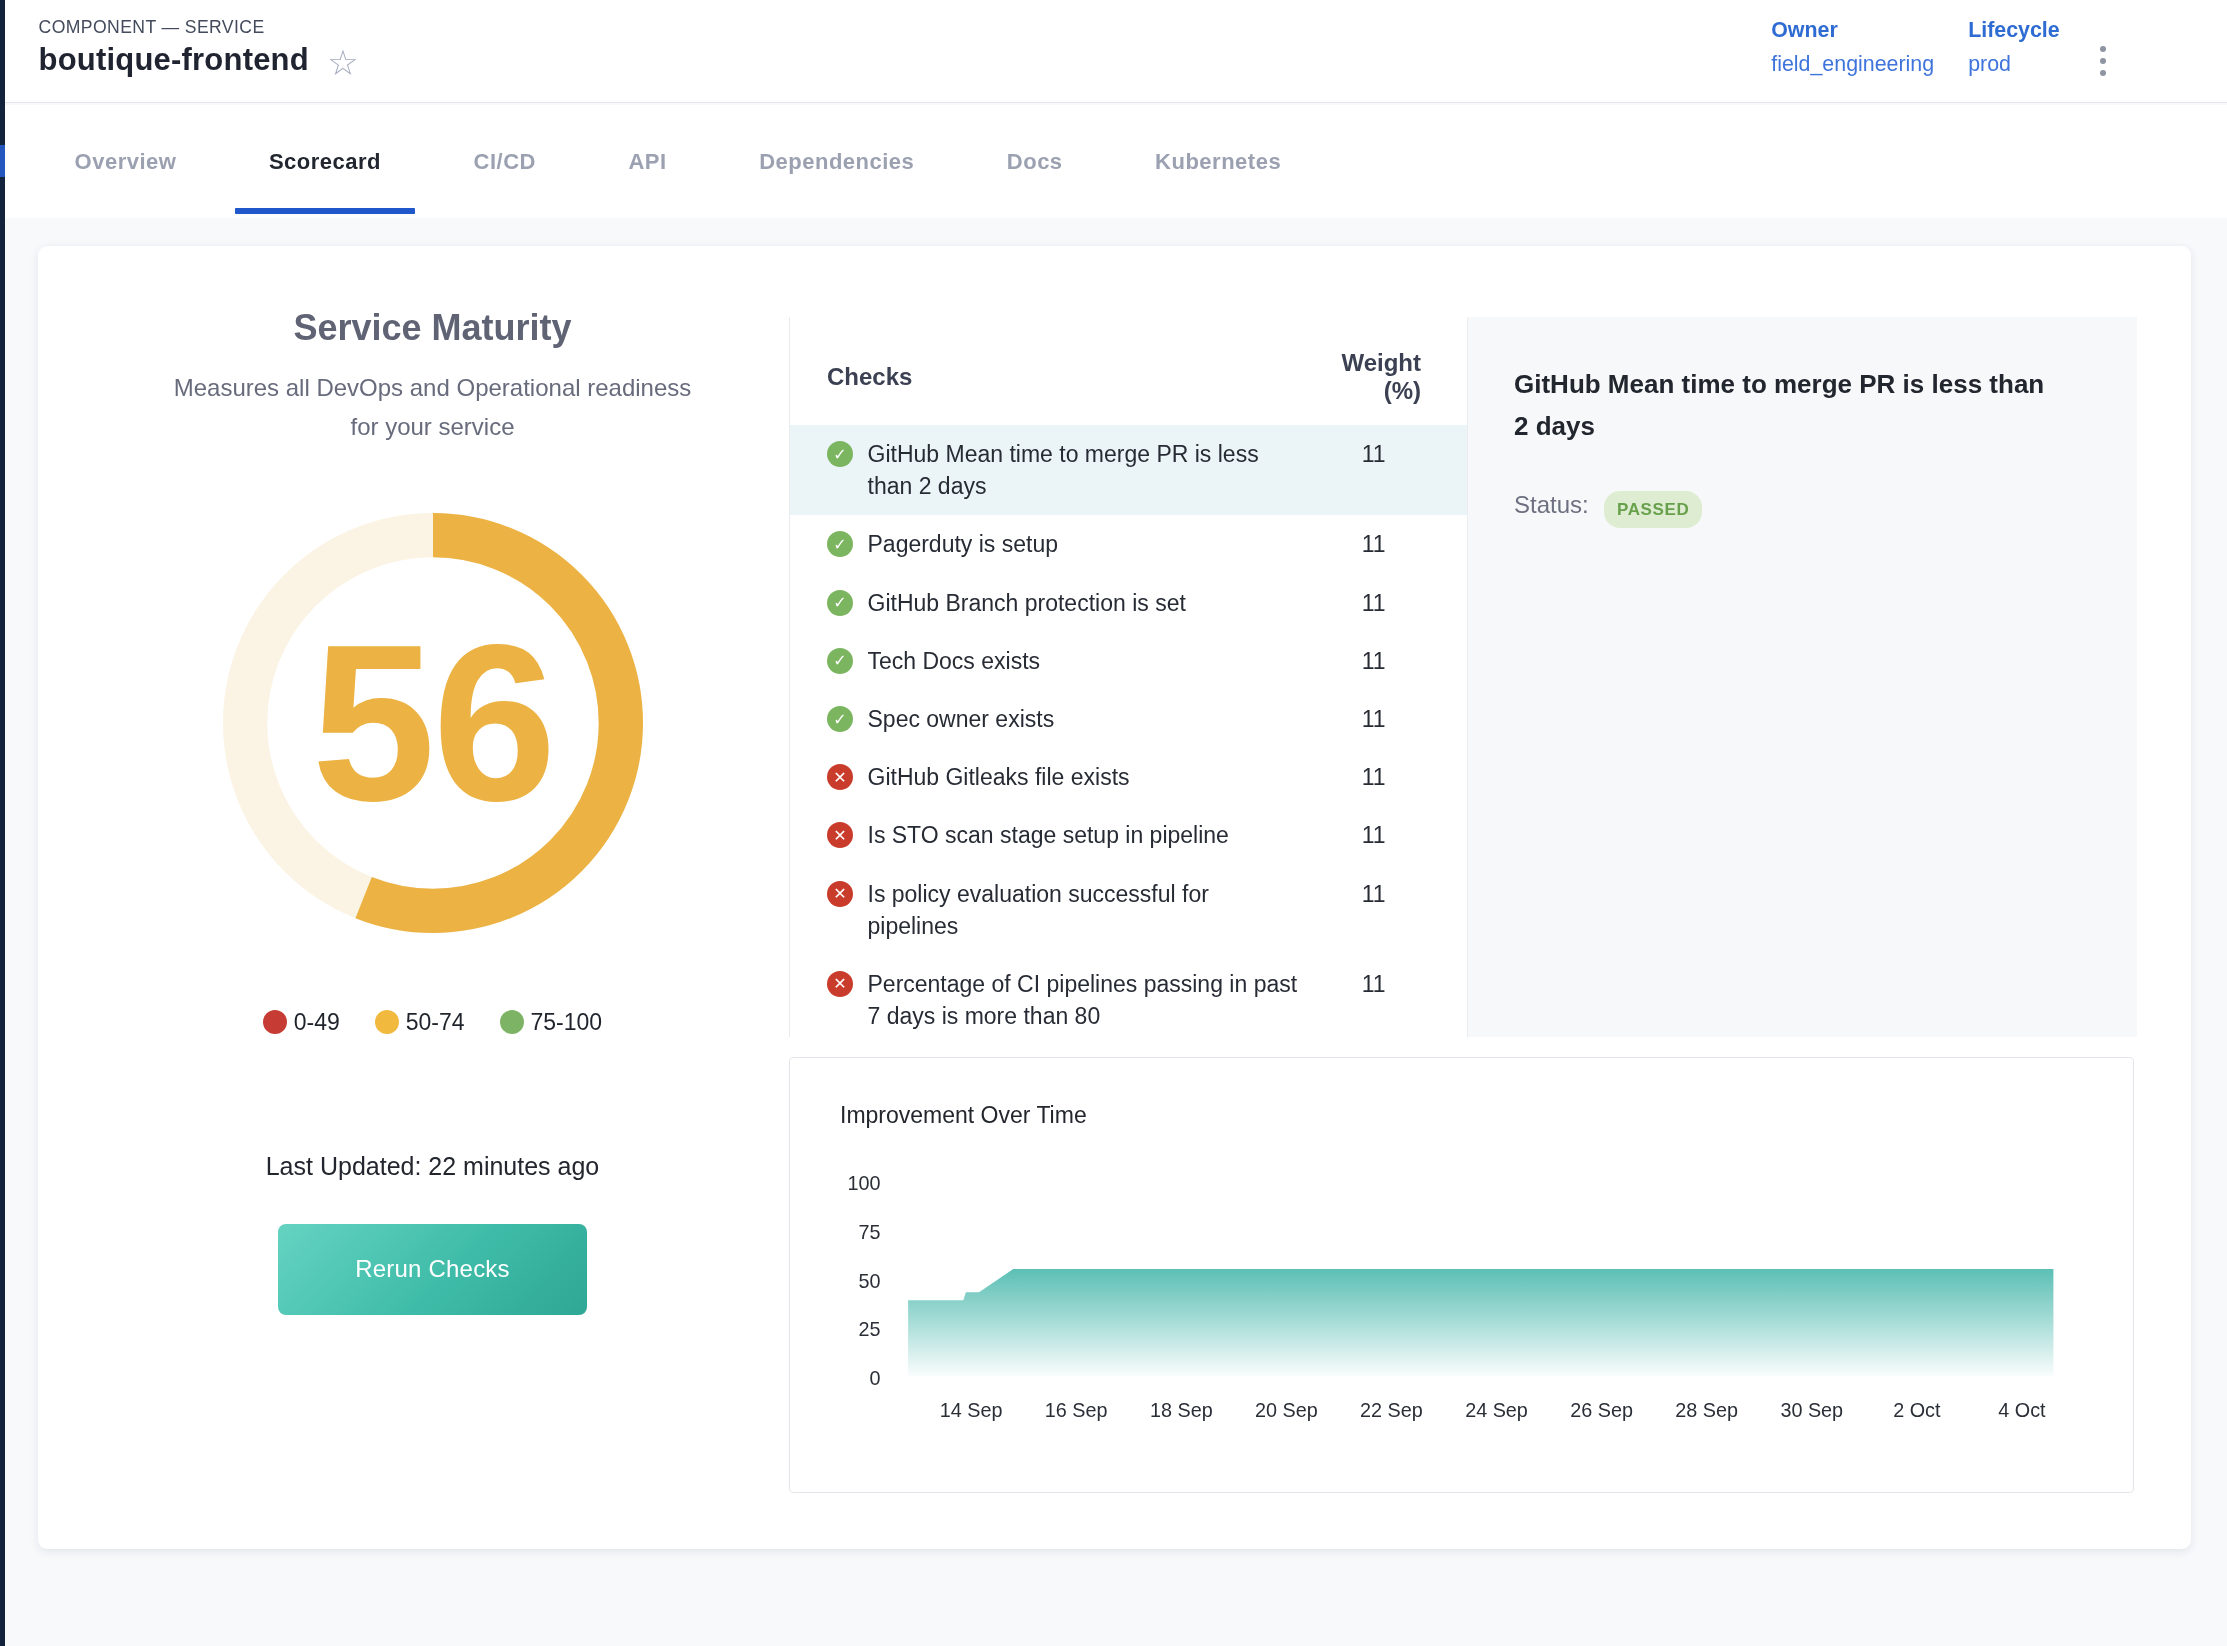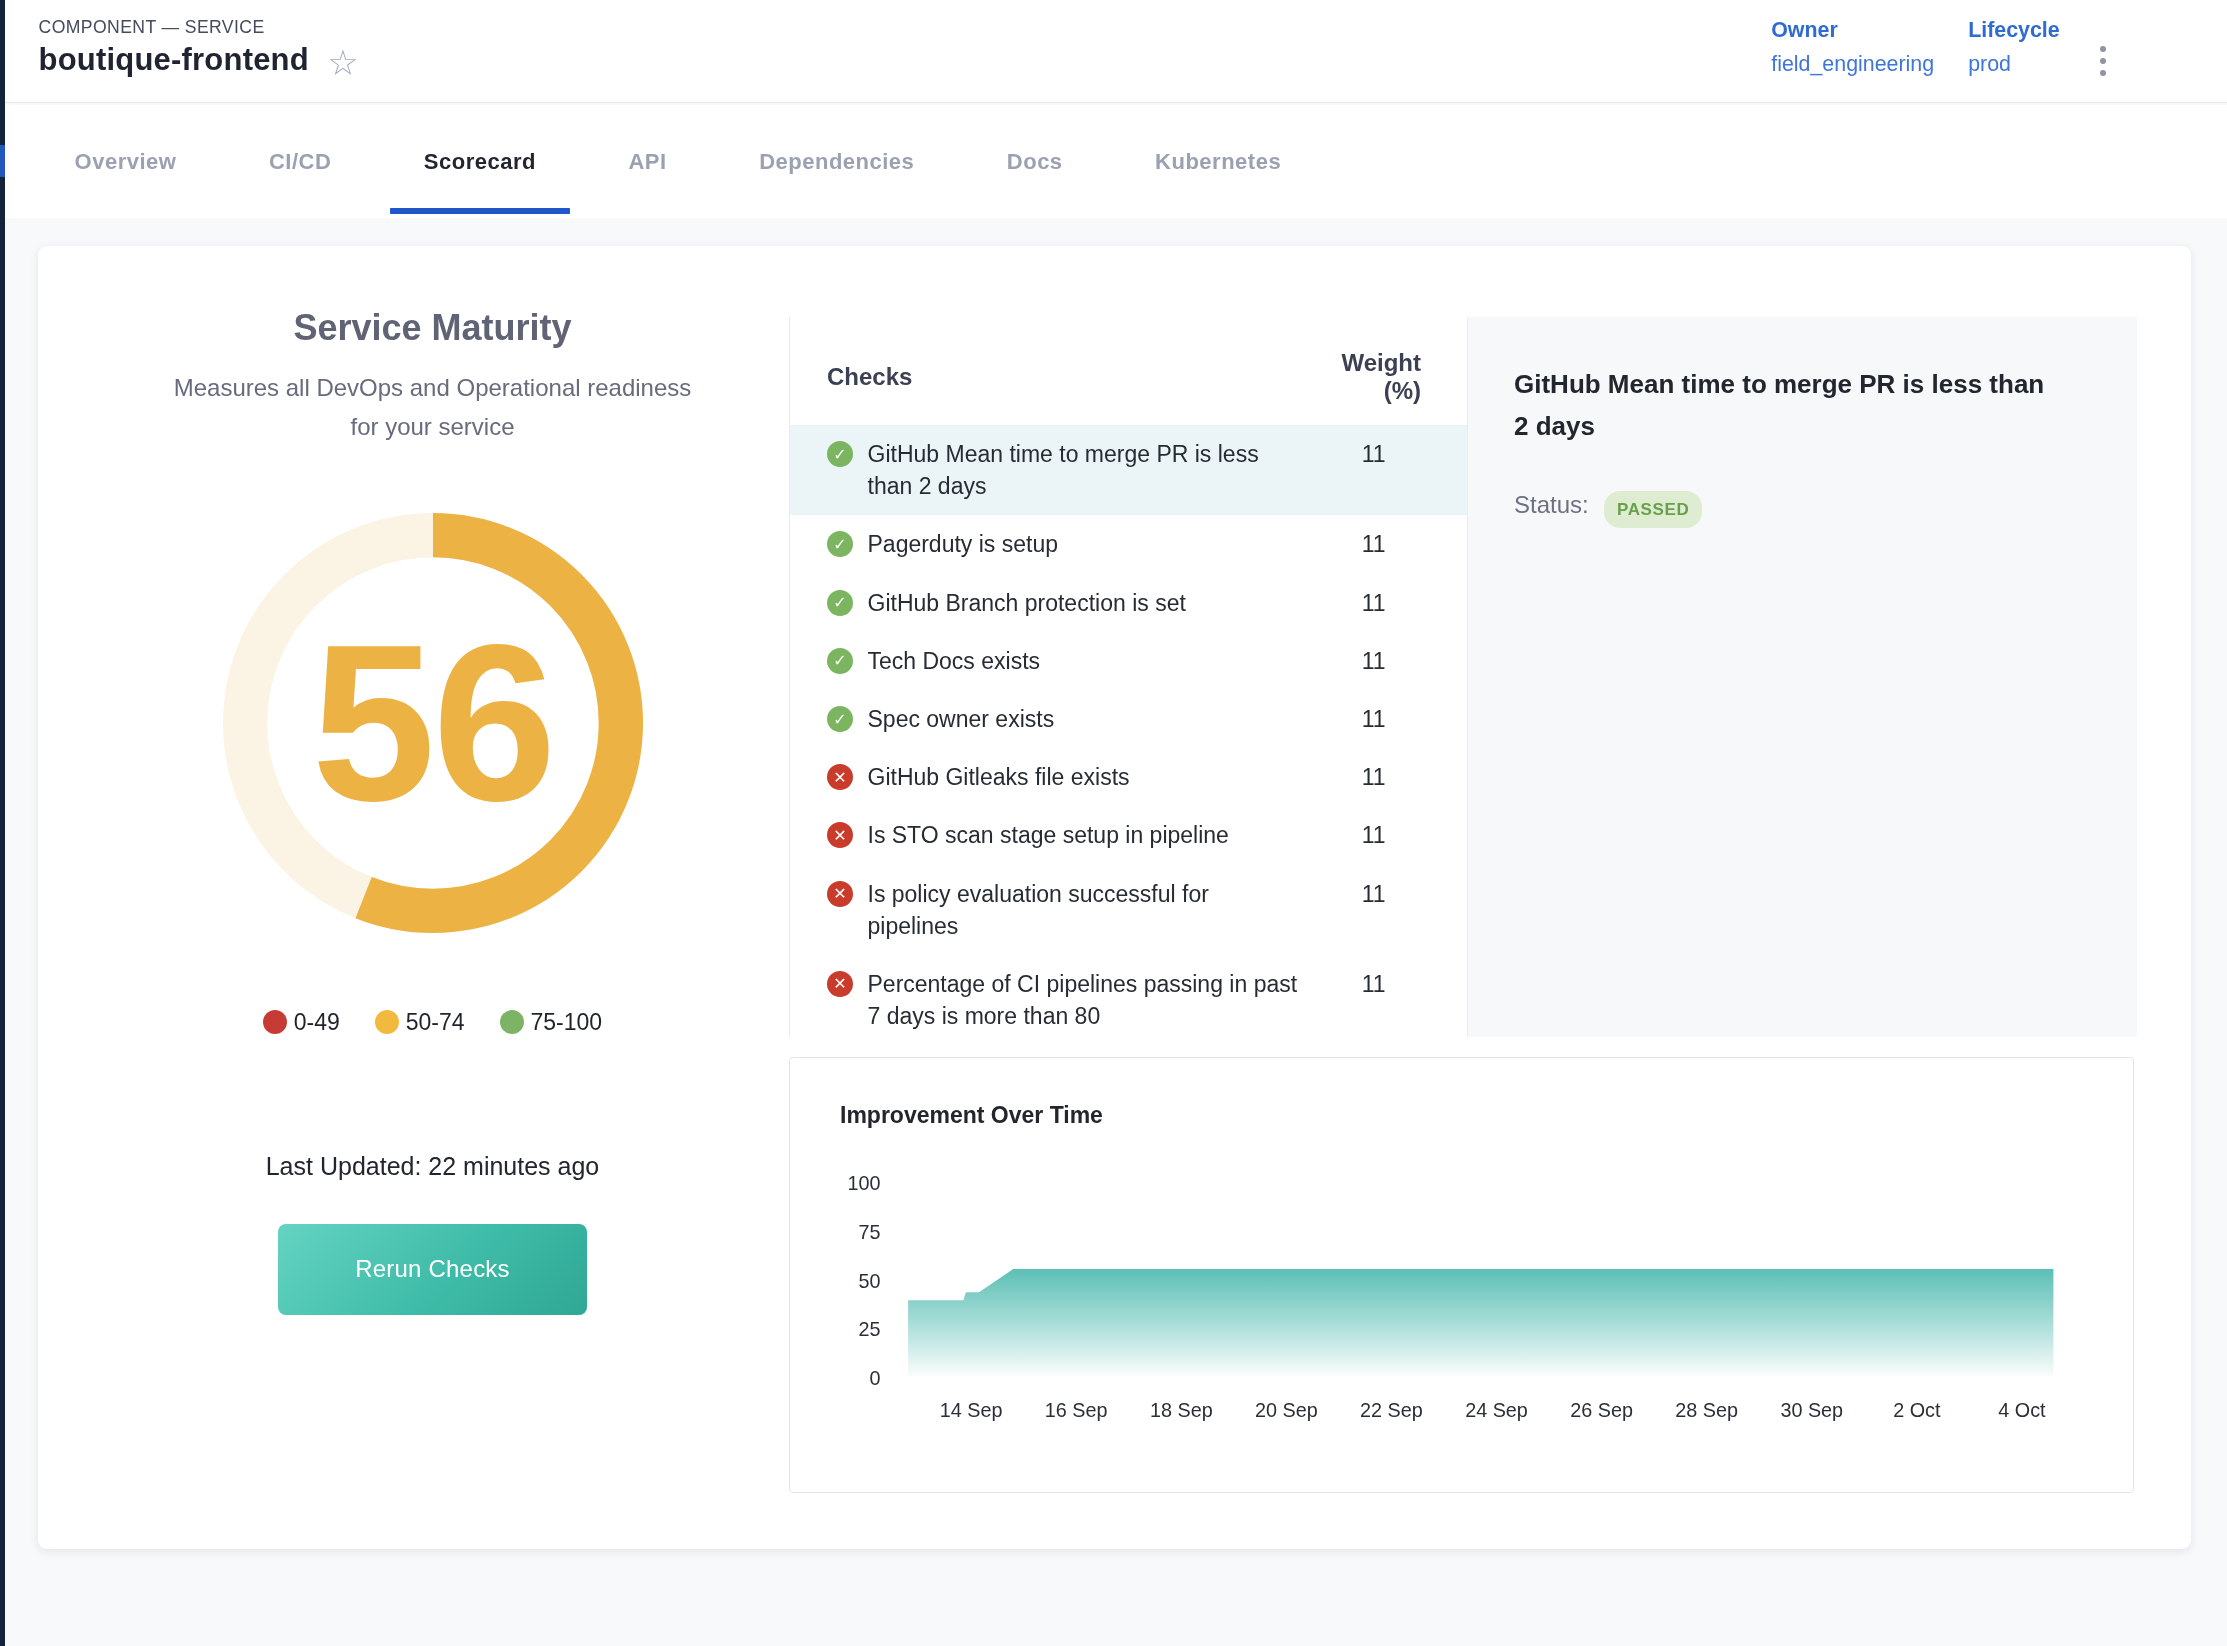--- a/index.html
+++ b/index.html
@@ -113,21 +113,21 @@
   .status-badge {
     background:#DEEDD2; color:#68A04C; font-size:17px; font-weight:600;
     letter-spacing:0.6px; padding:8.4px 13px; border-radius:16px;
   }
 
   
   .chart-card {
     position:absolute; left:751px; top:811px; width:1345px; height:436px;
     background:#FFFFFF; border:1.5px solid #E2E4E9; border-radius:4.6px;
   }
-  .chart-title { position:absolute; left:50px; top:44px; font-size:23px; font-weight:700; color:#23262C; }
+  .chart-title { position:absolute; left:50px; top:44px; font-size:23px; font-weight:400; color:#23262C; }
   .chart-card svg { position:absolute; inset:0; width:100%; height:100%; }
   .axis-label { font-size:26px; fill:#2A2E36; font-family:"Liberation Sans","DejaVu Sans",sans-serif; }
 </style>
 </head>
 <body>
 
 <div class="left-strip">
   <div class="left-strip-indicator"></div>
 </div>
 
@@ -149,22 +149,22 @@
     <div class="kebab">
         <i></i>
         <i></i>
         <i></i>
       </div>
   </div>
 </header>
 
 <nav class="tabs">
   <div class="tab">Overview</div>
+  <div class="tab active">Scorecard</div>
   <div class="tab">CI/CD</div>
-  <div class="tab active">Scorecard</div>
   <div class="tab">API</div>
   <div class="tab">Dependencies</div>
   <div class="tab">Docs</div>
   <div class="tab">Kubernetes</div>
 </nav>
 
 <section class="card">
 
   <div class="left-col">
     <div class="maturity-title">Service Maturity</div>

